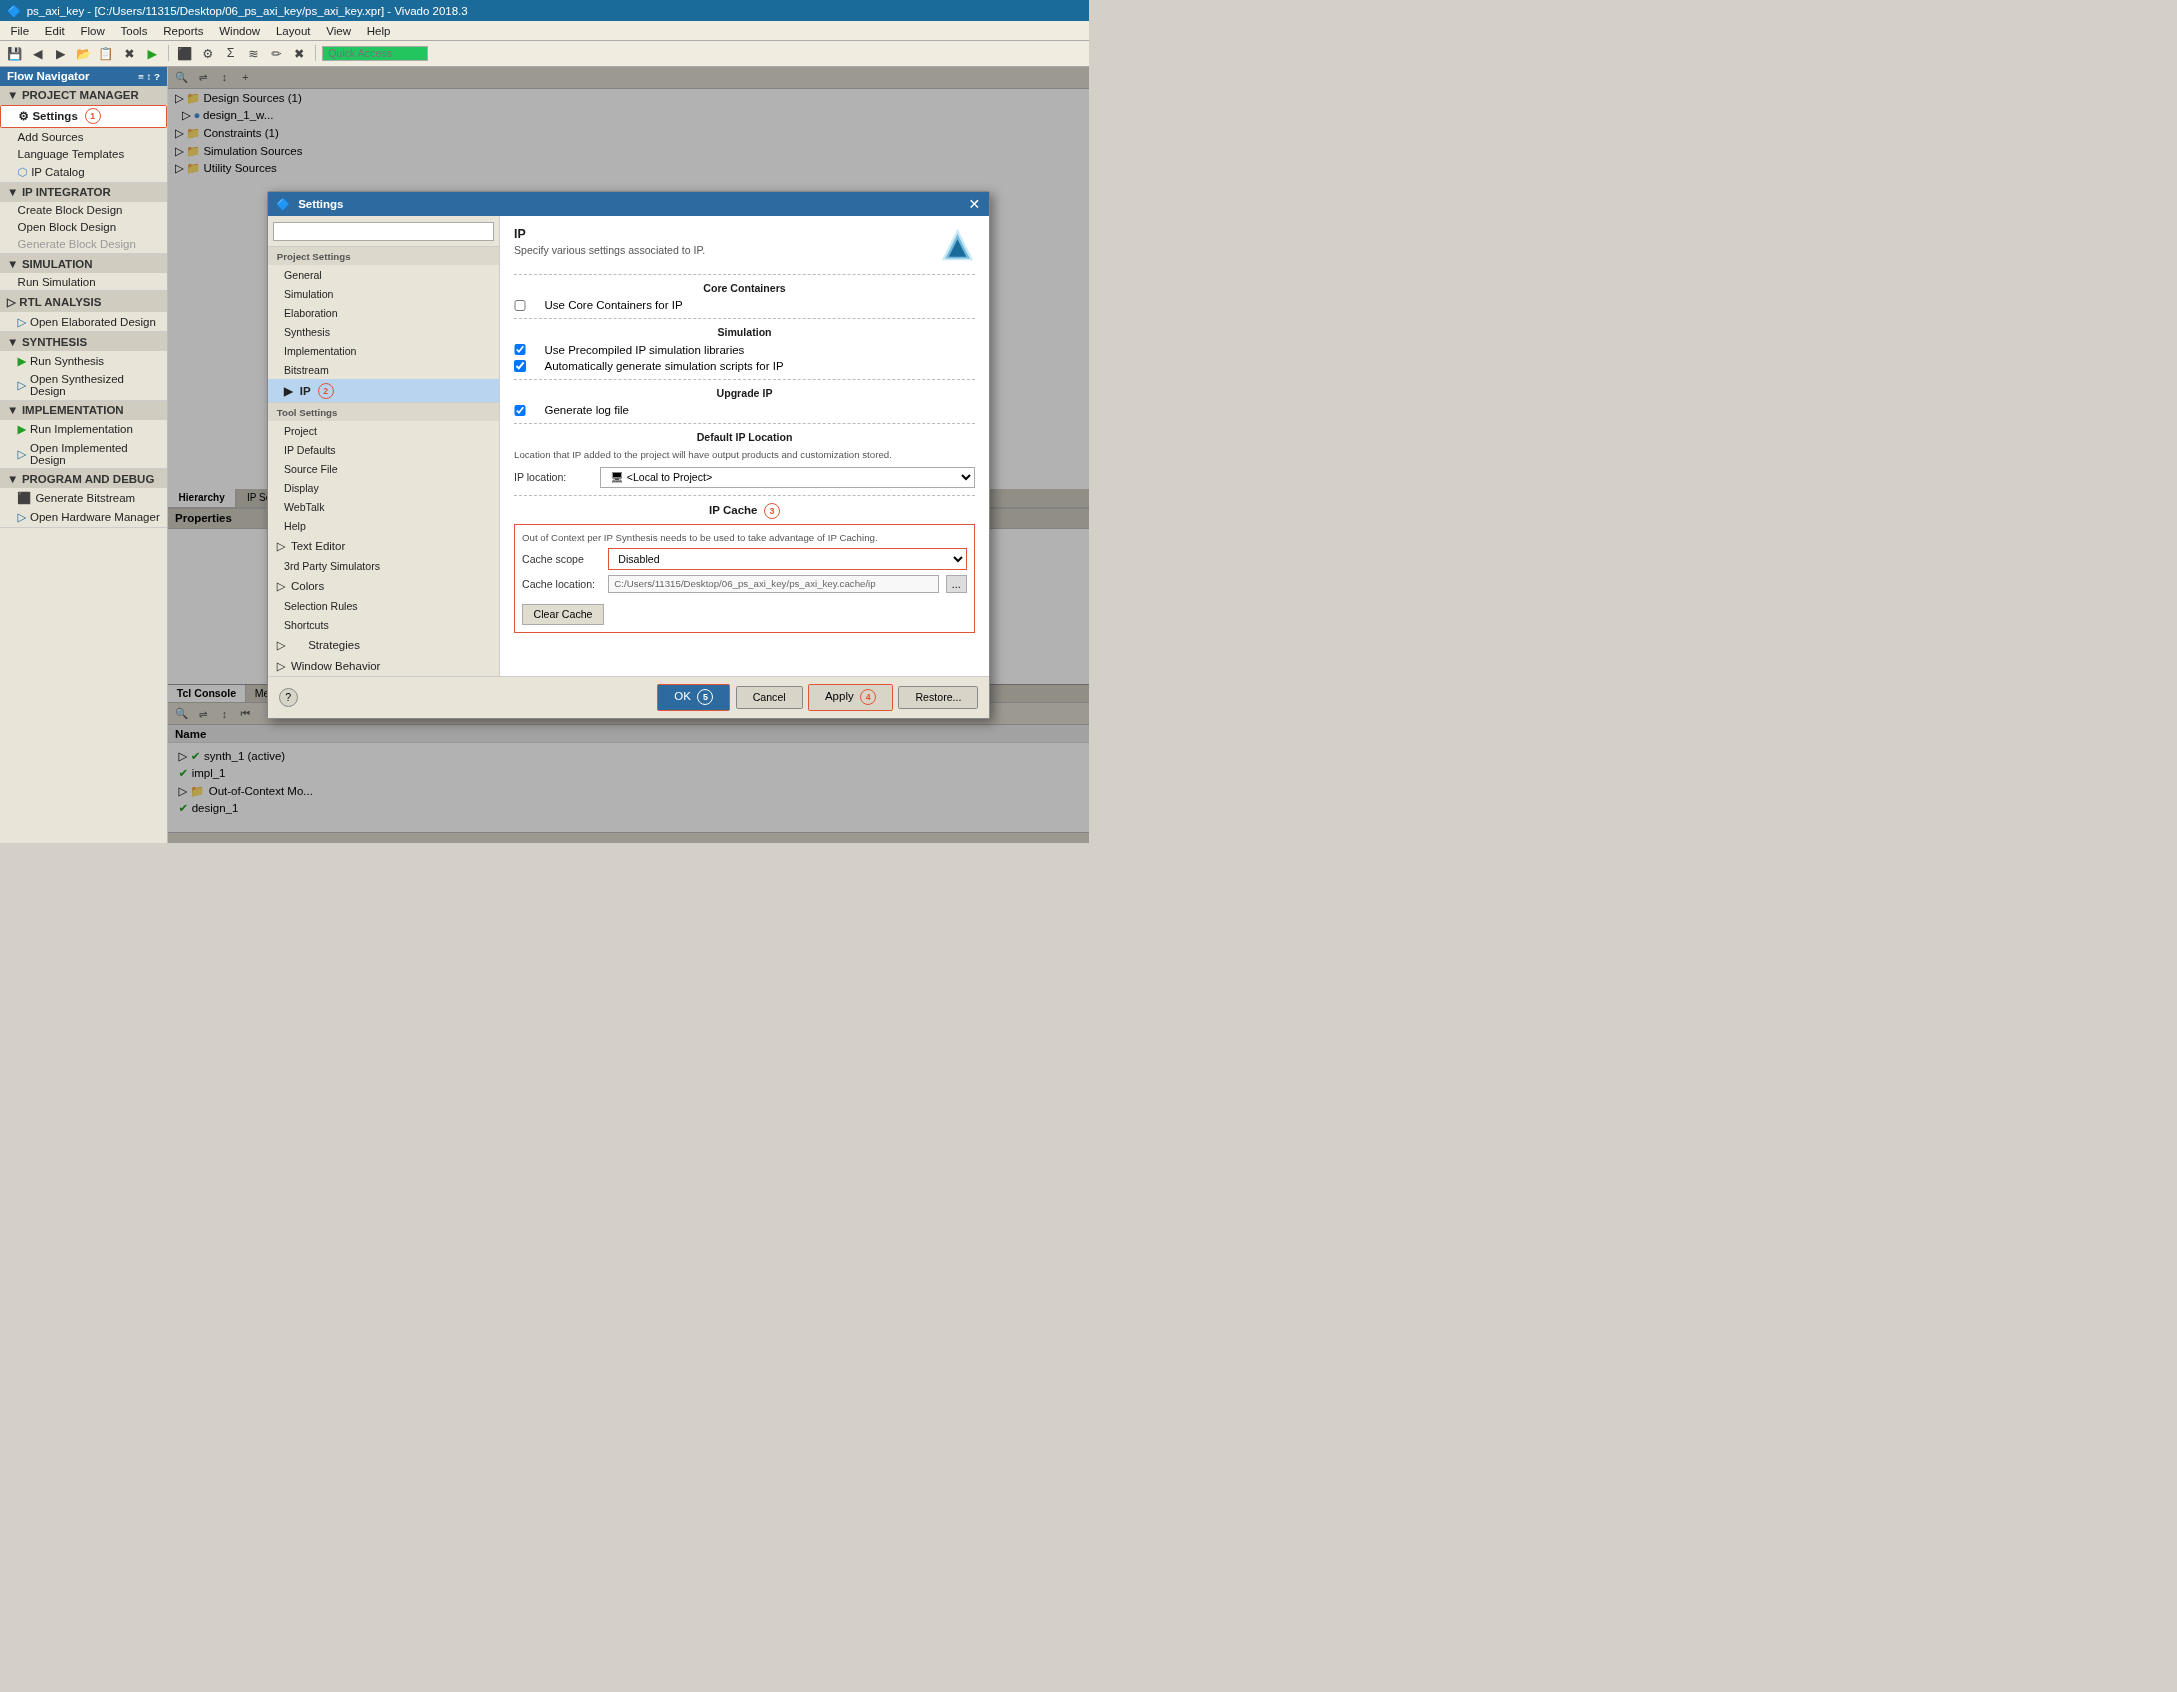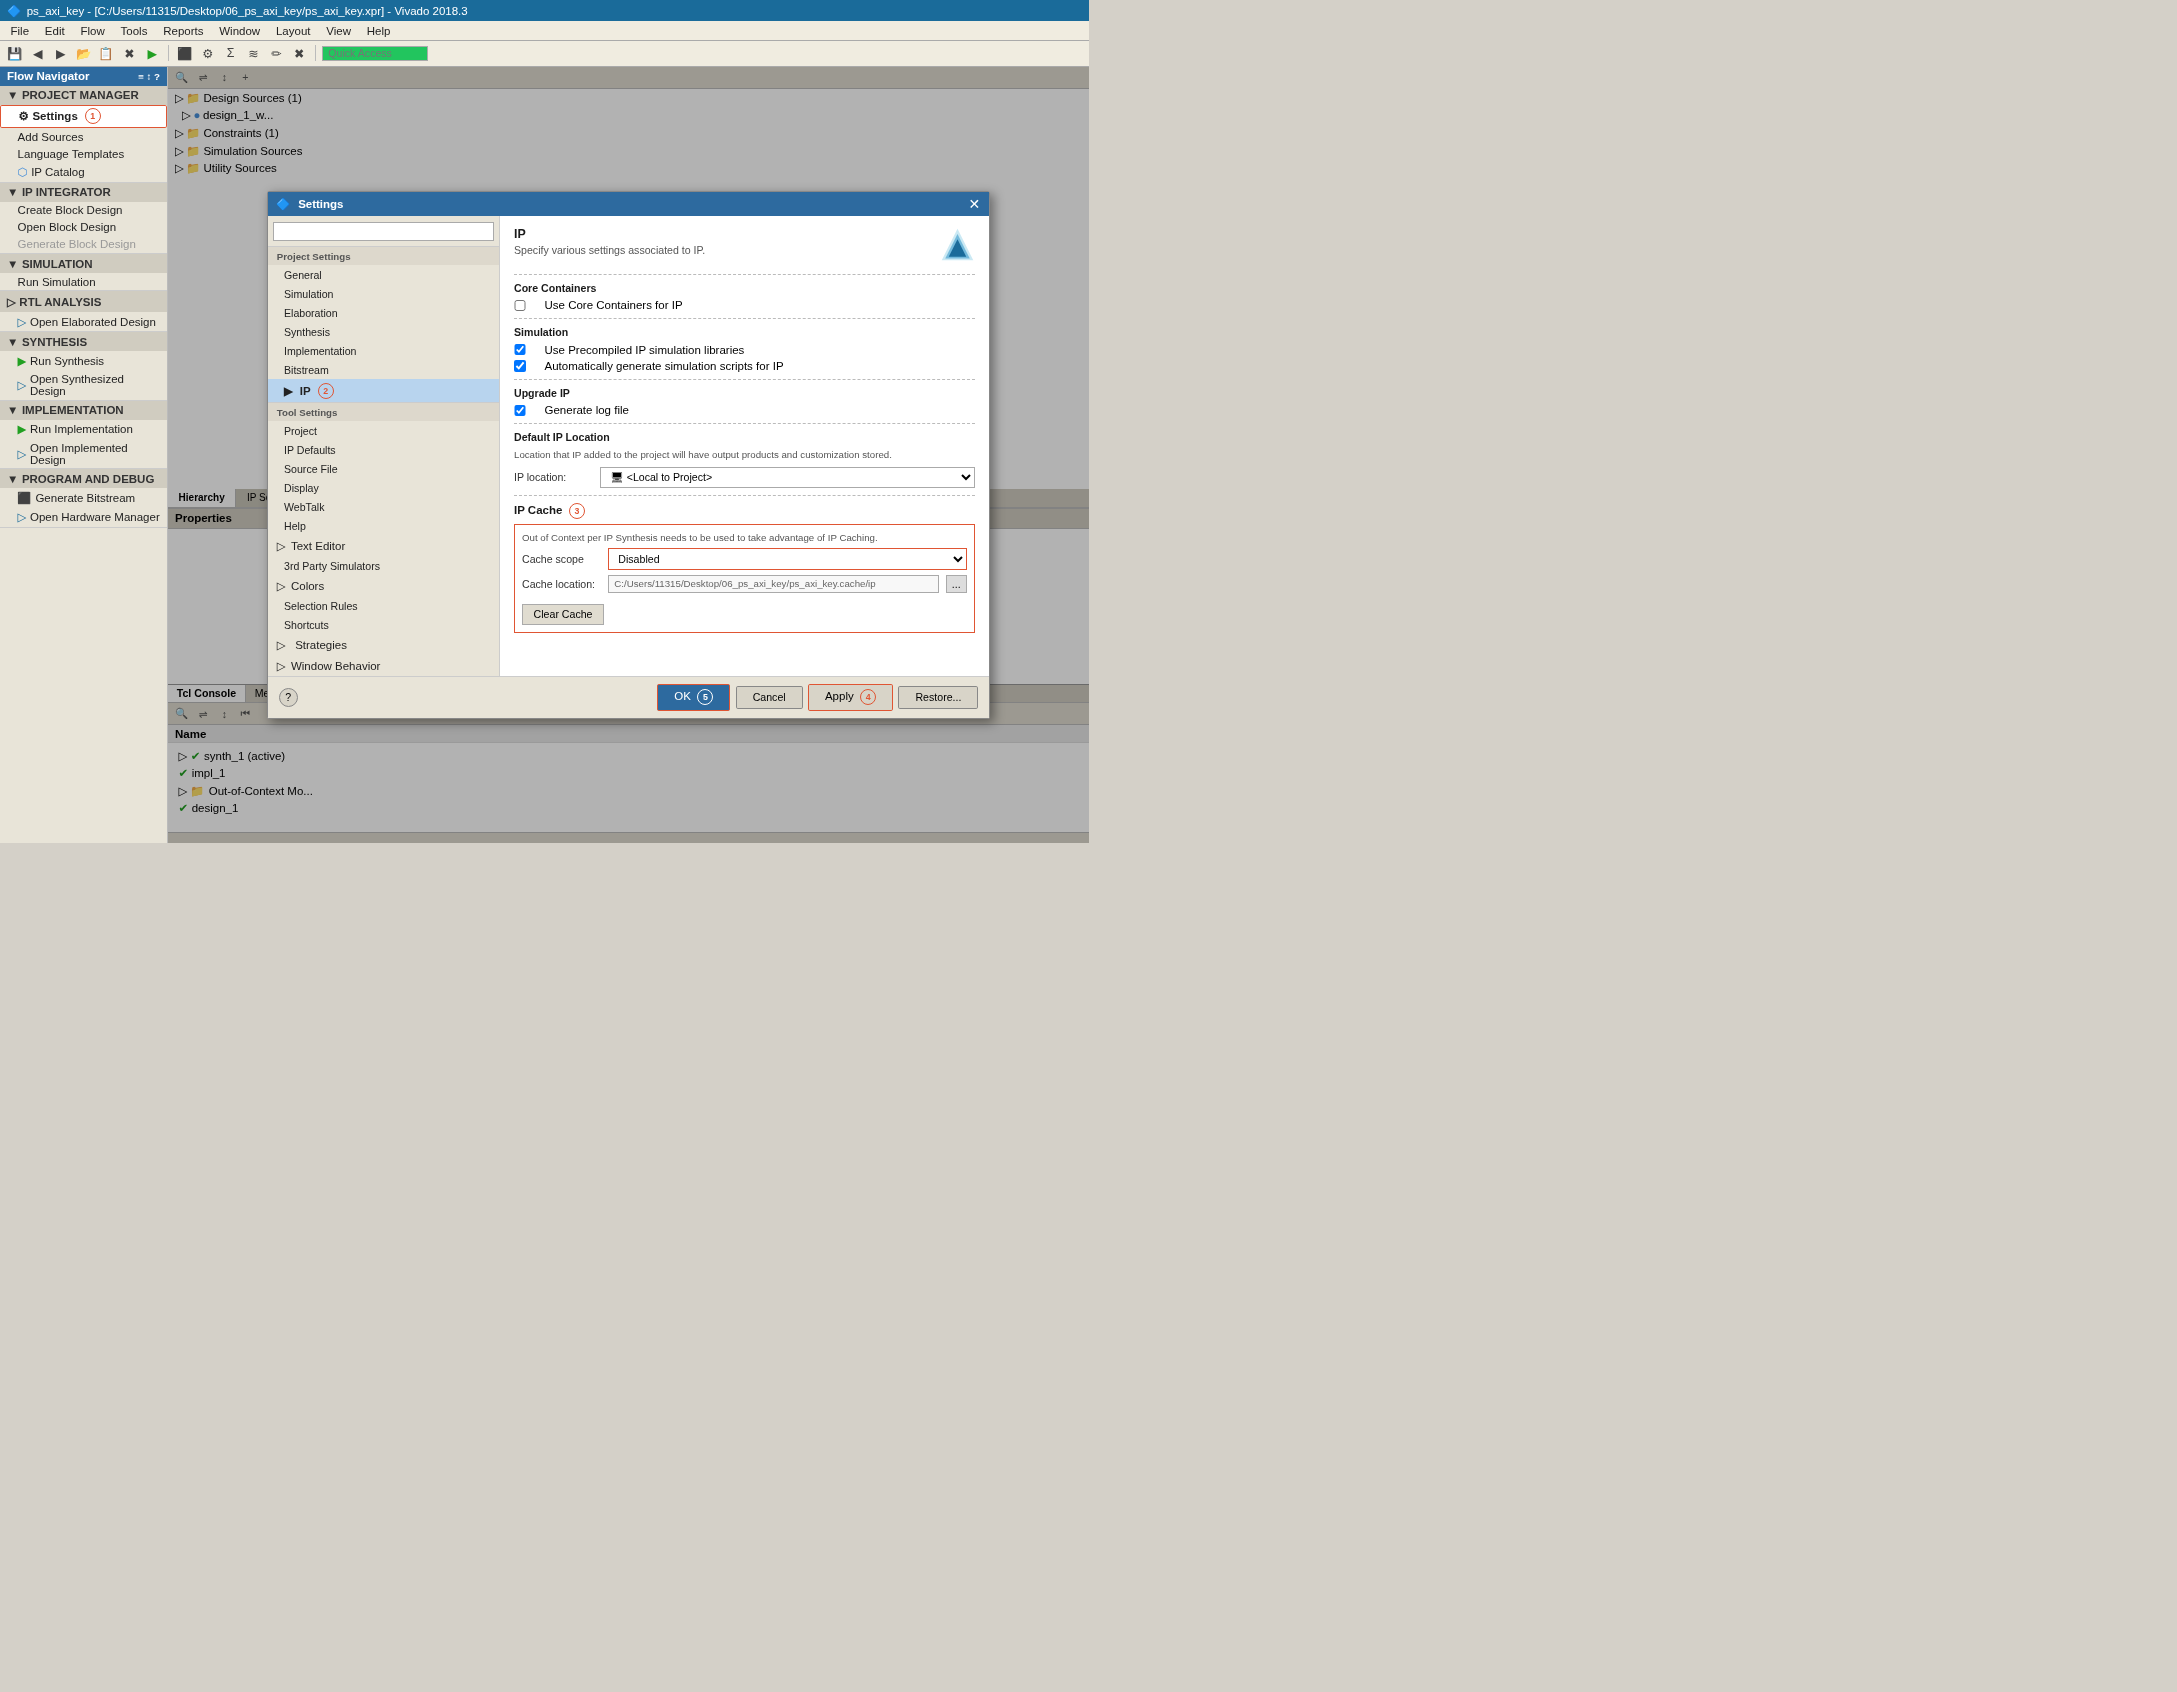--- a/index.html
+++ b/index.html
@@ -365,20 +365,21 @@
     .modal-divider {
       border: none;
       border-top: 0.9px dashed #bbb;
       margin: 7px 0;
     }
     .modal-section-title {
       font-size: 10.6px;
       font-weight: bold;
       color: #1a1a1a;
       margin-bottom: 5.3px;
+      text-align: center;
     }
     .checkbox-row {
       display: flex;
       align-items: center;
       gap: 19px;
       margin-bottom: 4.4px;
       font-size: 10.6px;
     }
     .checkbox-row input[type=checkbox] {
       width: 11.5px; height: 11.5px;
@@ -760,21 +761,21 @@
             </div>
             <div class="modal-menu-item">3rd Party Simulators</div>
             <div class="modal-menu-item has-arrow" style="display:flex;align-items:center;">
               <span>▷</span>
               <span style="margin-left:1.8px;">Colors</span>
             </div>
             <div class="modal-menu-item">Selection Rules</div>
             <div class="modal-menu-item">Shortcuts</div>
             <div class="modal-menu-item has-arrow" style="display:flex;align-items:center;">
               <span>▷</span>
-              <span style="margin-left:6px;">Strategies</span>
+              <span style="margin-left:19px;">Strategies</span>
             </div>
             <div class="modal-menu-item has-arrow" style="display:flex;align-items:center;">
               <span>▷</span>
               <span style="margin-left:1.8px;">Window Behavior</span>
             </div>
           </div>
 
           <div class="modal-right">
             <div style="display:flex;align-items:flex-start;justify-content:space-between;">
               <div>

